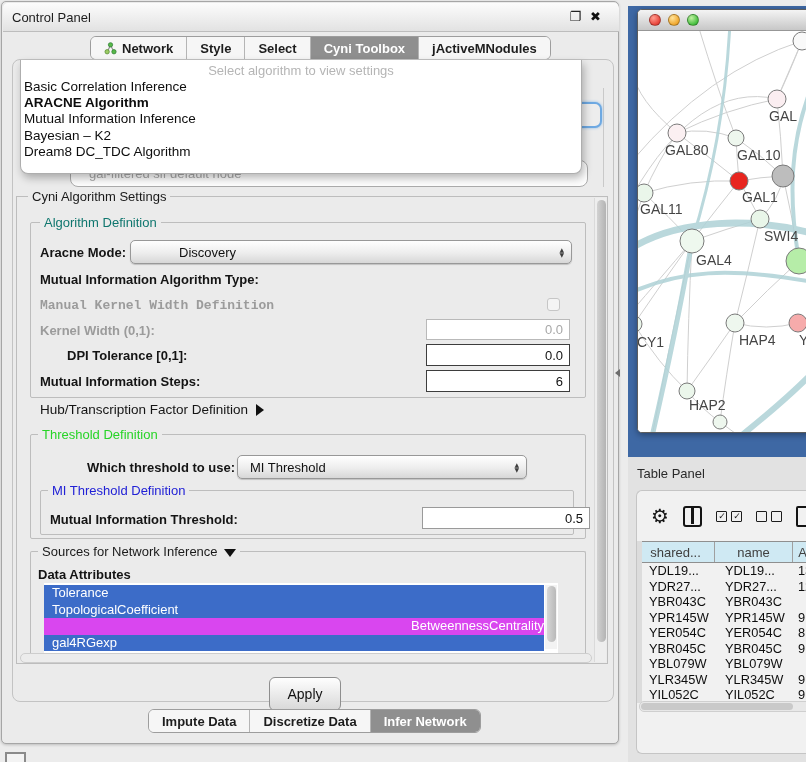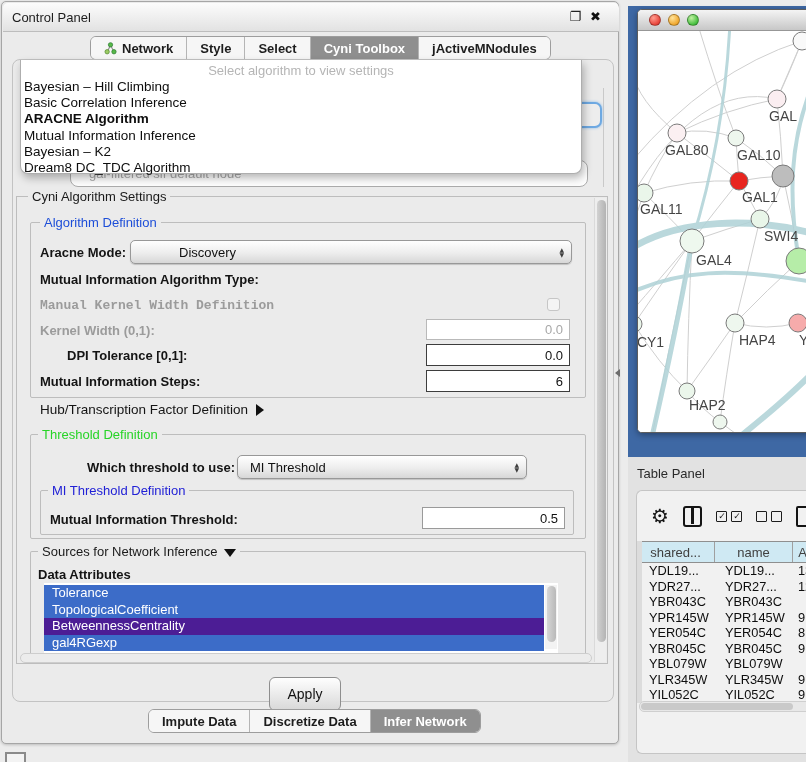--- a/index.html
+++ b/index.html
@@ -185,37 +185,36 @@
 
   <div class="abs bg-combo-cap"></div>
   <div class="abs bg-vline"></div>
   <div class="abs bg-combo">
     <span>gal-filtered sif default node</span>
   </div>
 
   <div class="abs dropdown">
     <div class="prompt">Select algorithm to view settings</div>
     <ul>
-        <li class="">Bayesian – Hill Climbing</li>
         <li class="">Basic Correlation Inference</li>
         <li class="bold">ARACNE Algorithm</li>
         <li class="">Mutual Information Inference</li>
         <li class="">Bayesian – K2</li>
         <li class="">Dream8 DC_TDC Algorithm</li>
       </ul>
   </div>
 
   <div class="abs settings-box"></div>
   <span class="legend" style="left:26px; top:187px; color:#1a1a1a;">Cyni Algorithm Settings</span>
   <div class="abs vscroll">
     <div class="vscroll-thumb"></div>
   </div>
 
   <div class="abs group" style="left:28px; top:220px; width:556px; height:176px;"></div>
-  <span class="legend" style="left:38px; top:213px; color:#1d4ed8;">Algorithm Definition</span>
+  <span class="legend" style="left:38px; top:213px; color:#0f766e;">Algorithm Definition</span>
 
   <span class="lbl" style="left:38px; top:243px;">Aracne Mode:</span>
   <div class="combo" style="left:128px; top:238px; width:442px; height:24px;padding-left:48px;">
     <span>Discovery</span>
     <span class="arrows">▲<br>▼</span>
   </div>
 
   <span class="lbl" style="left:38px; top:270px;">Mutual Information Algorithm Type:</span>
 
   <span class="lbl dis" style="left:38px; top:296px;font-family:Liberation Mono, monospace;">Manual Kernel Width Definition</span>
@@ -246,35 +245,35 @@
   <span class="lbl" style="left:85px; top:458px;">Which threshold to use:</span>
   <div class="combo" style="left:235px; top:453px; width:290px; height:24px;">
     <span>MI Threshold</span>
     <span class="arrows">▲<br>▼</span>
   </div>
 
   <div class="abs group" style="left:38px; top:488px; width:534px; height:45px;"></div>
   <span class="legend" style="left:46px; top:481px; color:#2121d6;">MI Threshold Definition</span>
 
   <span class="lbl" style="left:48px; top:510px;">Mutual Information Threshold:</span>
-  <div class="tfield" style="left:420px; top:505px; width:143px; height:22px; border-color:#9a9a9a;">
+  <div class="tfield" style="left:420px; top:505px; width:168px; height:22px; border-color:#9a9a9a;">
     <span>0.5</span>
   </div>
 
   <div class="abs group" style="left:28px; top:549px; width:556px; height:112px; border-bottom:none;"></div>
   <span class="legend" style="left:36px; top:542px; color:#1a1a1a;">
     <span>Sources for Network Inference</span><span class="tri-down"></span>
   </span>
   <span class="lbl" style="left:36px; top:565px;">Data Attributes</span>
 
   <div class="abs attr-list">
     <div style="padding-top:2px;">
         <div class="attr-item" style="background: rgb(60, 108, 200);">Tolerance</div>
         <div class="attr-item" style="background: rgb(60, 108, 200);">TopologicalCoefficient</div>
-        <div class="attr-item" style="background: #4c1d95;">BetweennessCentrality</div>
+        <div class="attr-item" style="background: #d946ef; text-align: right;">BetweennessCentrality</div>
         <div class="attr-item" style="background: rgb(60, 108, 200);">gal4RGexp</div>
       </div>
     <div class="attr-scroll">
       <div class="attr-thumb"></div>
     </div>
   </div>
   <div class="abs hscroll"></div>
 
   <div class="abs apply-btn">
     <span>Apply</span>

